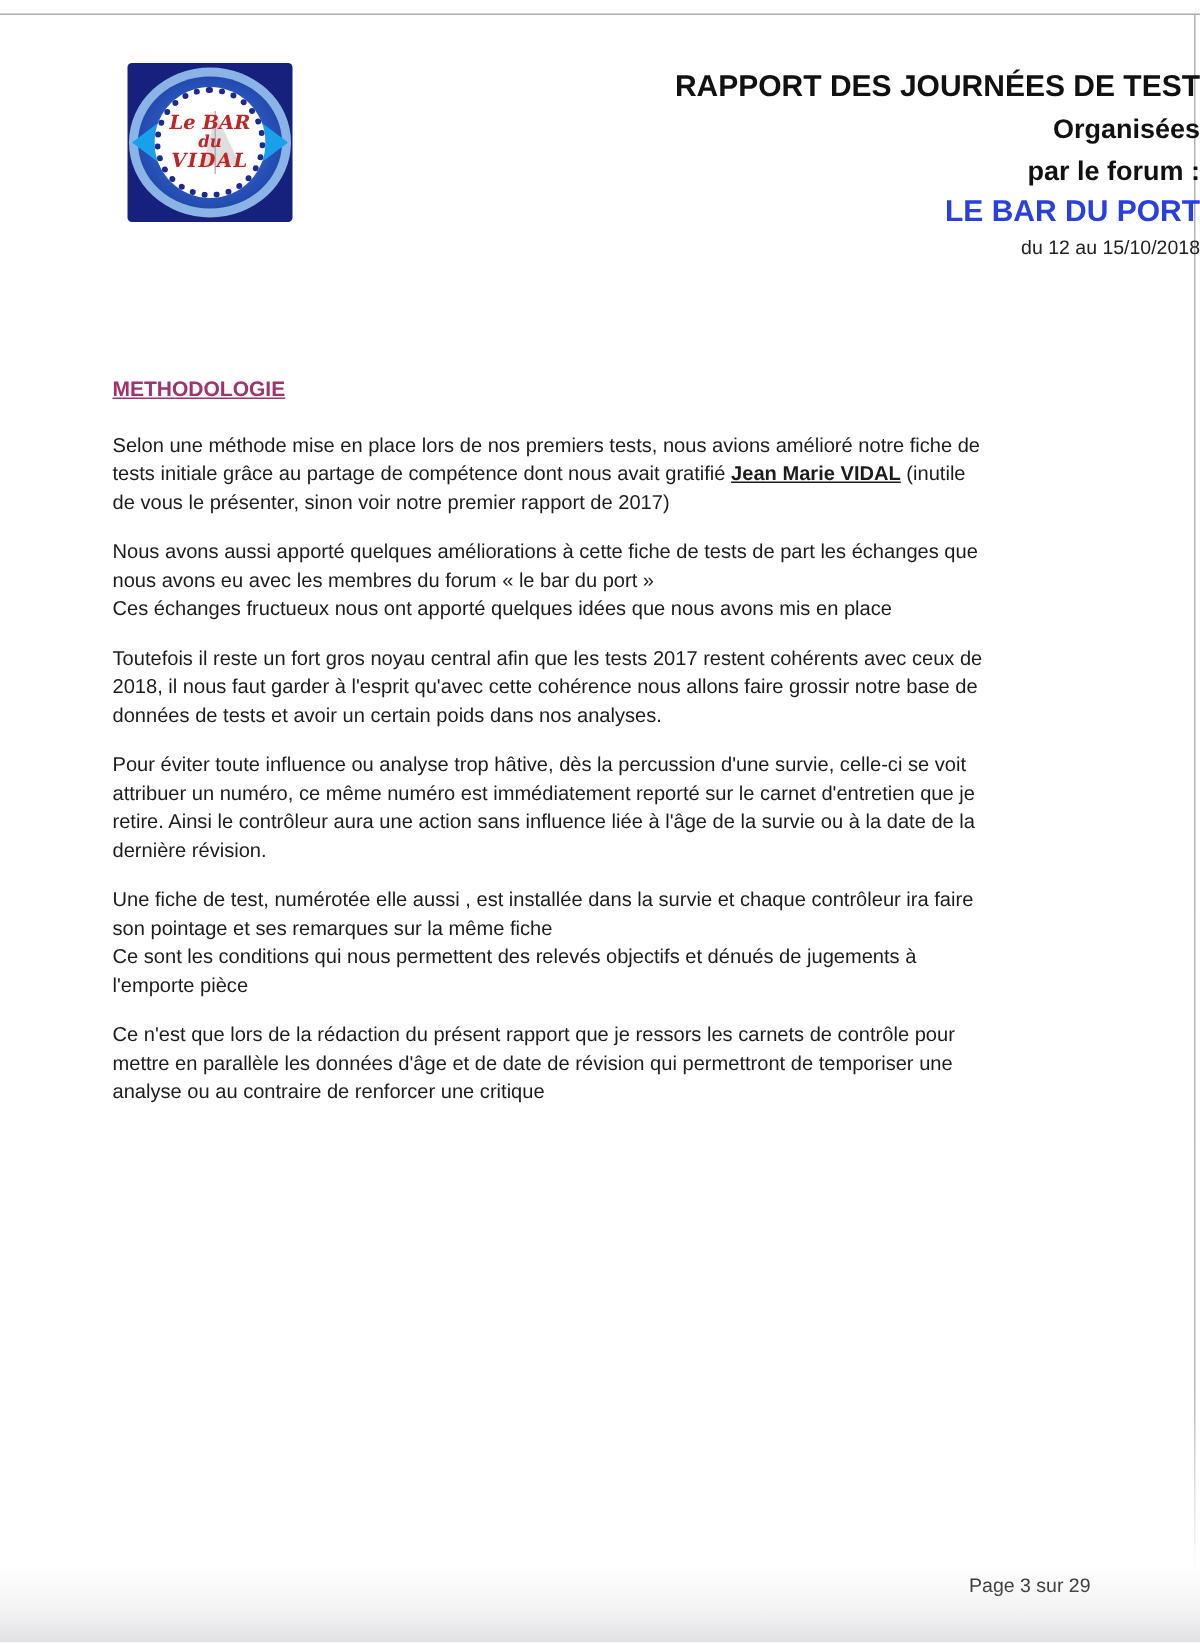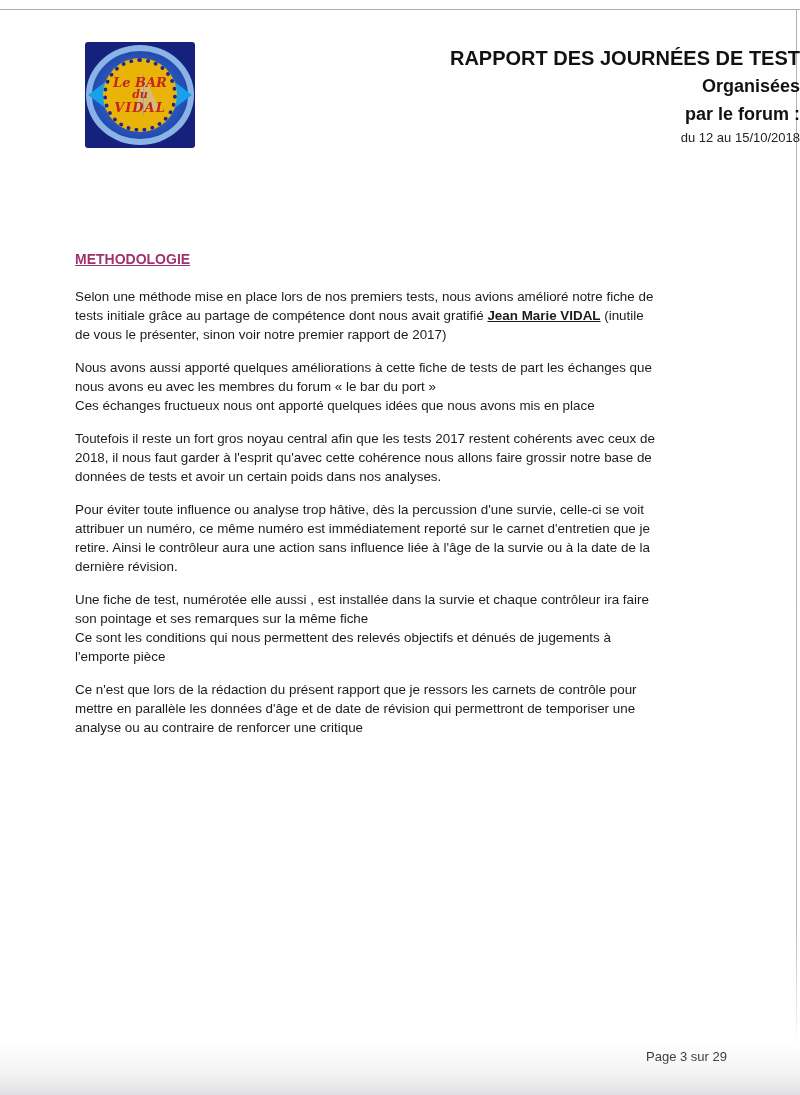--- a/index.html
+++ b/index.html
@@ -30,21 +30,21 @@
   .logo { position:absolute; left:85px; top:42px; width:110px; height:106px;
     background:#16207d; border-radius:3px; overflow:hidden; }
   .logo-eye-outer { position:absolute; left:1px; top:3px; width:108px; height:100px;
     border-radius:50%; background:#8ab4e6; }
   .logo-eye-inner { position:absolute; left:7px; top:9px; width:96px; height:88px;
     border-radius:50%; background:radial-gradient(closest-side, #4d7fd6 0%, #2f5ec6 60%, #234aae 100%); }
   .logo-tri { position:absolute; top:50%; width:0; height:0; transform:translateY(-50%); }
   .logo-tri-left  { left:3px;  border-top:15px solid transparent; border-bottom:15px solid transparent; border-right:20px solid #19a0ea; }
   .logo-tri-right { right:3px; border-top:15px solid transparent; border-bottom:15px solid transparent; border-left:20px solid #19a0ea; }
   .logo-circle { position:absolute; left:50%; top:50%; transform:translate(-50%,-50%);
-    width:74px; height:74px; border-radius:50%; background:#eab308;
+    width:74px; height:74px; border-radius:50%; background:#ffffff;
     border:4px dotted #1b2a8c; display:flex; align-items:center; justify-content:center; }
   .sail { position:absolute; left:28px; top:14px; width:0; height:0; opacity:.55;
     border-left:9px solid transparent; border-right:16px solid transparent; border-bottom:34px solid #c3c3c8; }
   .mast { position:absolute; left:36px; top:12px; width:1px; height:42px; background:#9a9aa0; opacity:.7; }
   .logo-text { position:relative; text-align:center; font-family:"DejaVu Serif", serif;
     font-style:italic; font-weight:bold; color:#c22424; line-height:1.05; }
   .logo-text .l1 { display:block; font-size:13px; }
   .logo-text .l2 { display:block; font-size:11px; }
   .logo-text .l3 { display:block; font-size:13px; letter-spacing:1px; }
 
@@ -81,20 +81,21 @@
         <span class="l2">du</span>
         <span class="l3">VIDAL</span>
       </div>
     </div>
   </div>
 
   <div class="header">
     <div class="title-main">RAPPORT DES JOURNÉES DE TEST</div>
     <div class="title-sub">Organisées</div>
     <div class="title-sub">par le forum :</div>
+    <div class="forum-name">LE BAR DU PORT</div>
     <div class="date-range">du 12 au 15/10/2018</div>
   </div>
 
   <div class="content">
     <span class="section-heading">METHODOLOGIE</span>
 
     <p><span>Selon une méthode mise en place lors de nos premiers tests, nous avions amélioré notre fiche de
 tests initiale grâce au partage de compétence dont nous avait gratifié </span><span class="bold-name">Jean Marie VIDAL</span><span> (inutile
 de vous le présenter, sinon voir notre premier rapport de 2017)</span></p>
 

